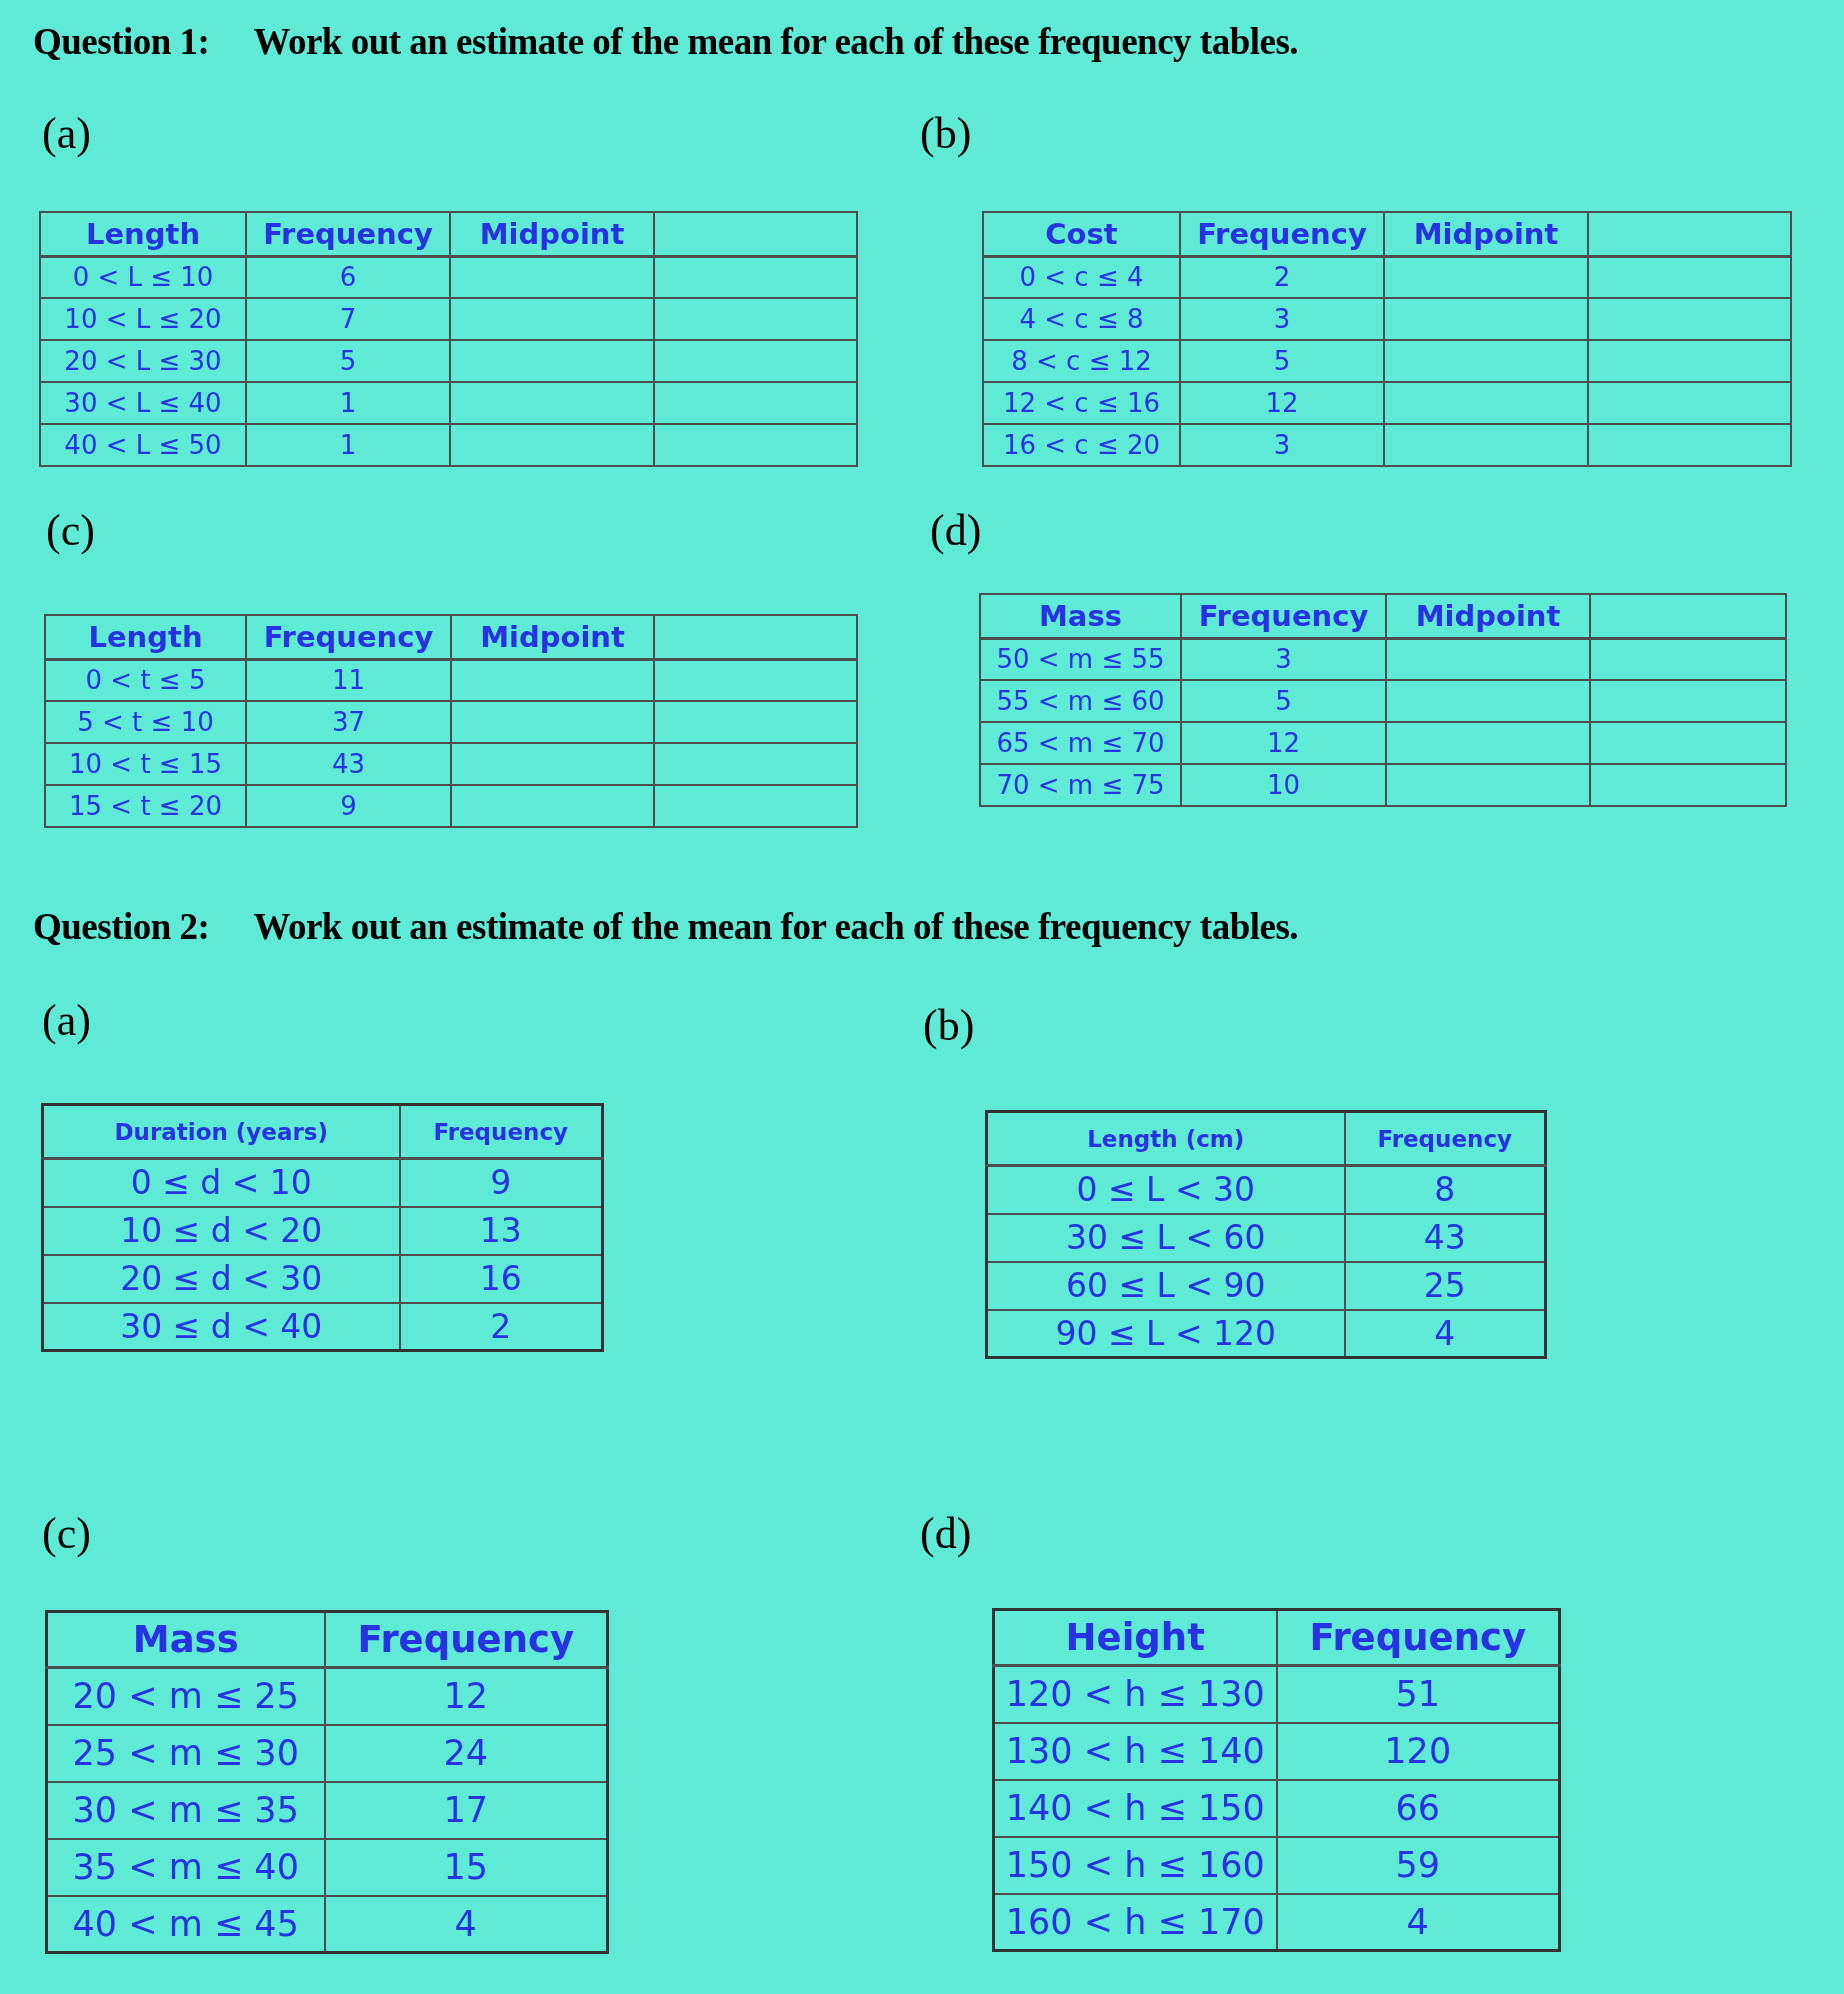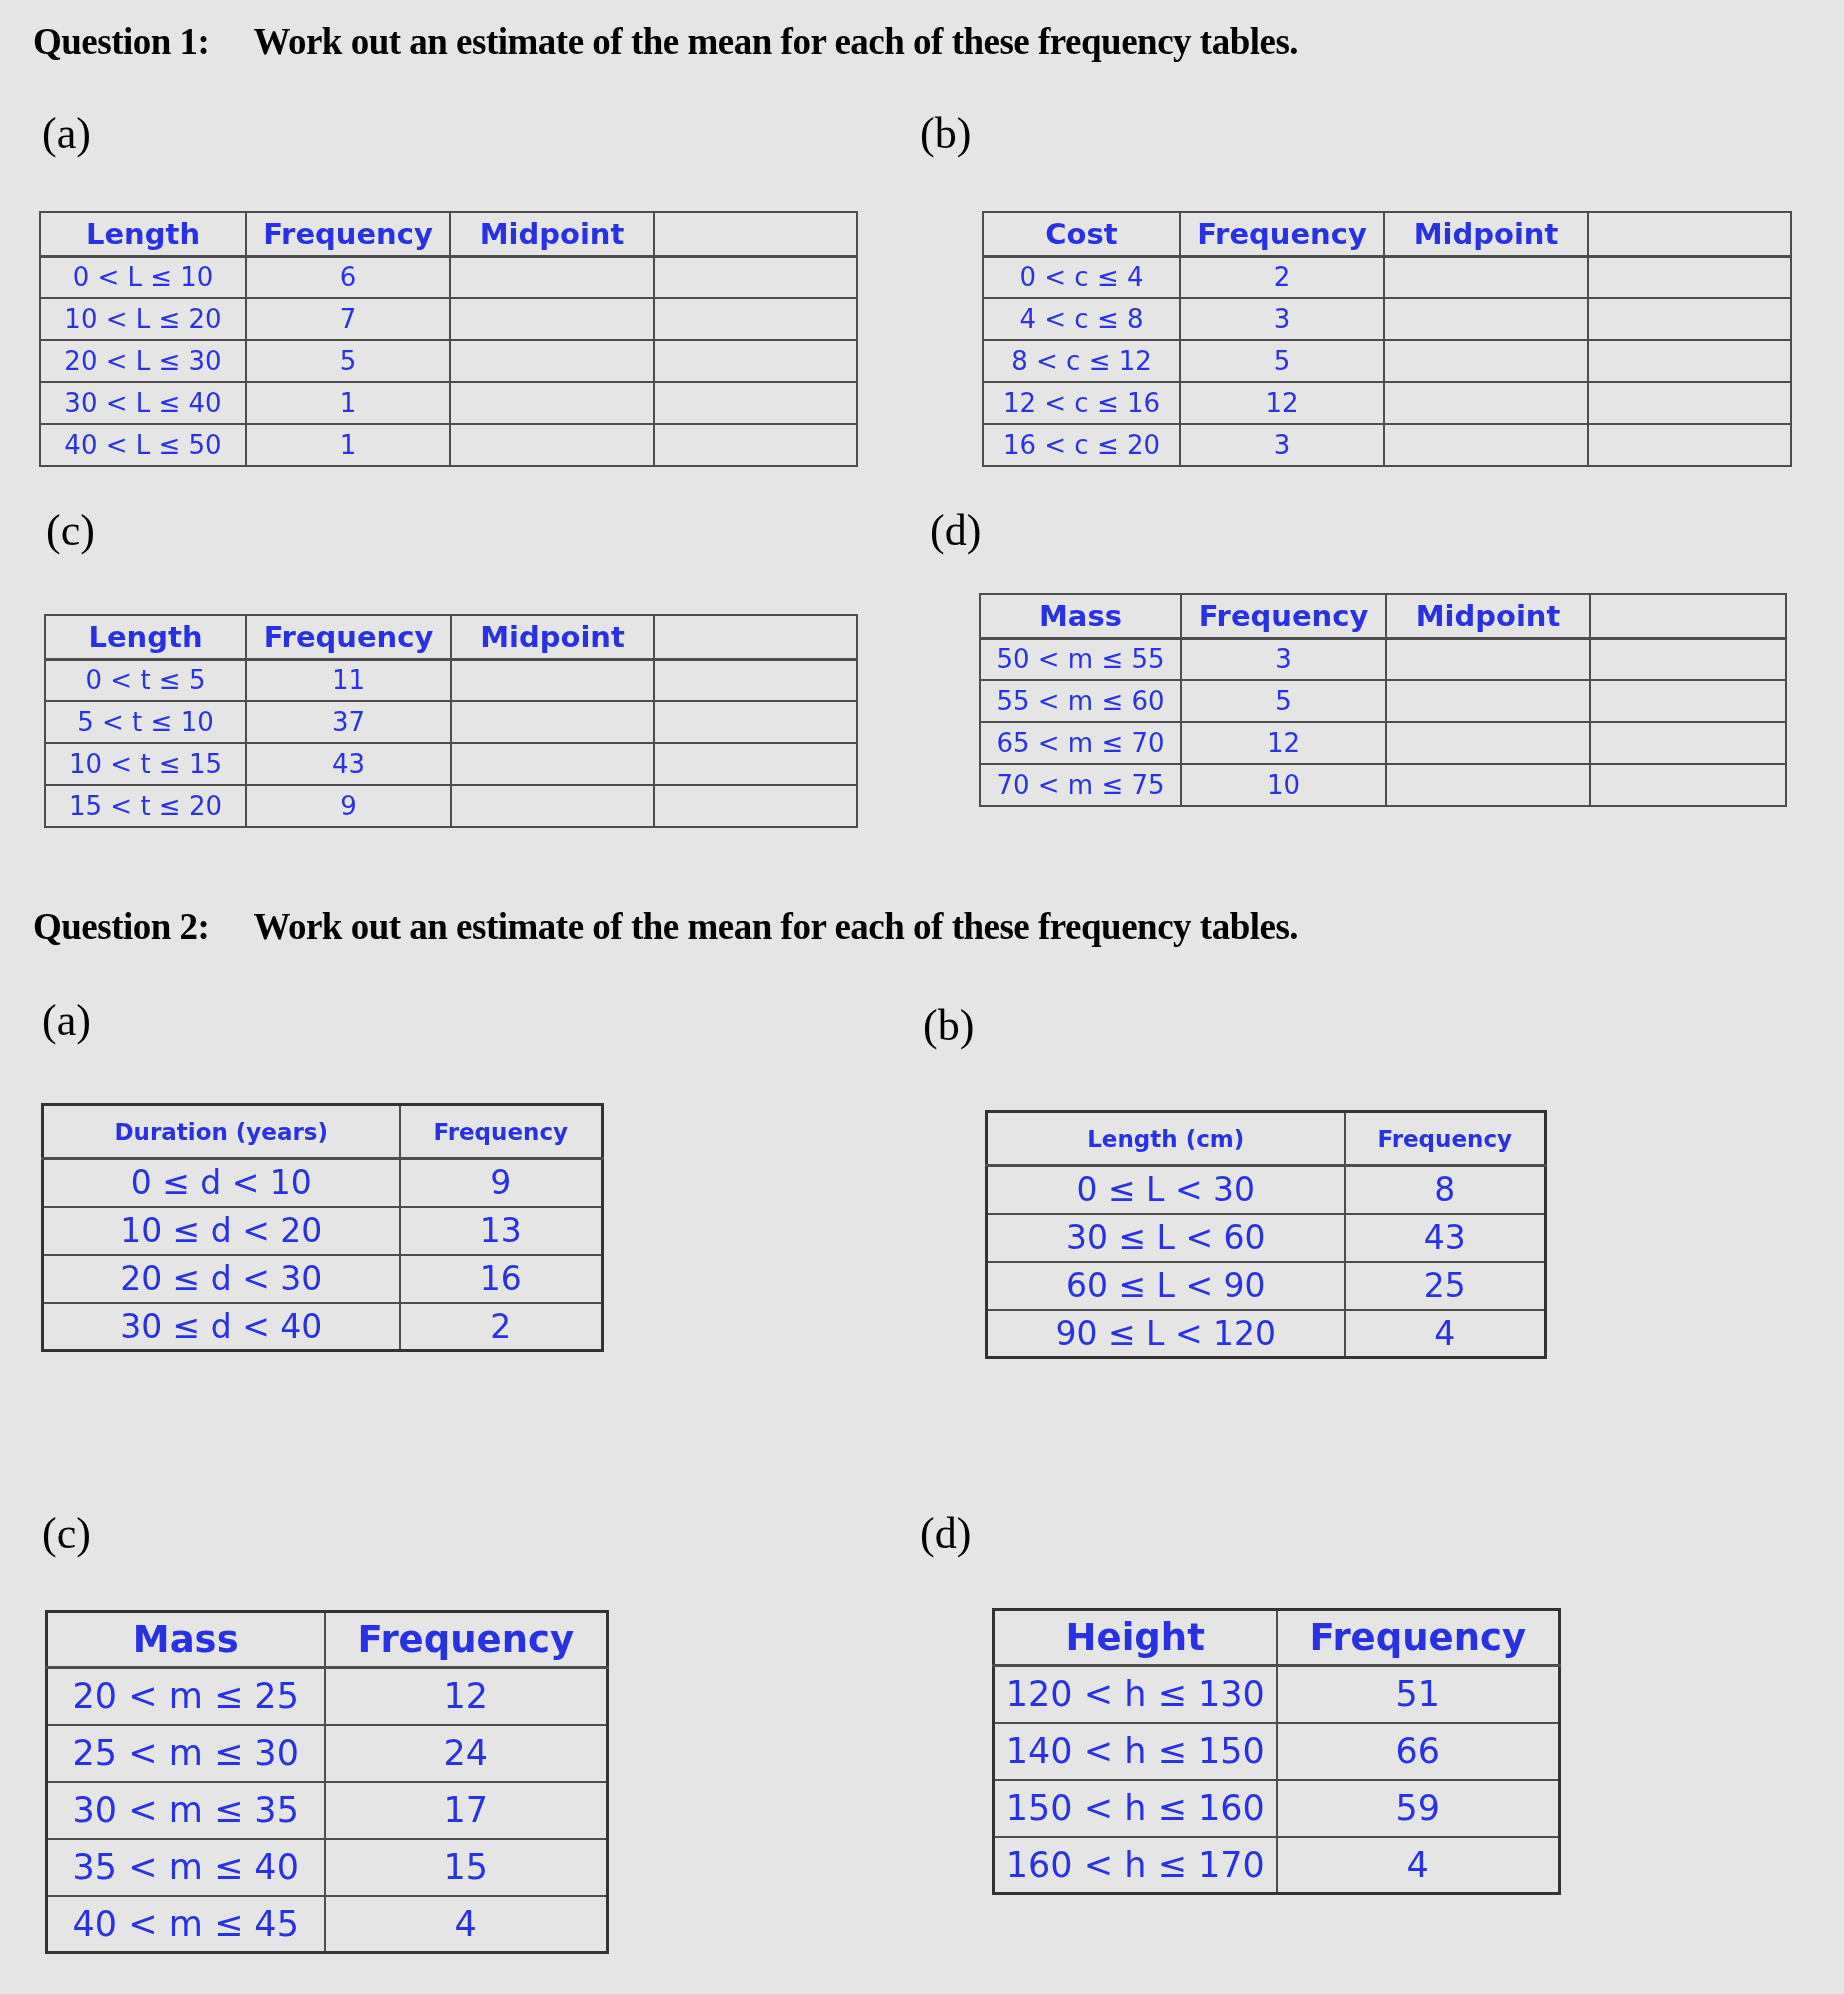--- a/index.html
+++ b/index.html
@@ -7,21 +7,21 @@
     --border:#4d4d4d;
     --border-dark:#333333;
     --ink:#000000;
   }
   *{box-sizing:border-box;margin:0;padding:0;}
   html,body{background:#ffffff;}
   .page{
     position:relative;
     width:1844px;
     height:1994px;
-    background:#e5e5e5;
+    background:#5eead4;
     font-family:"Liberation Serif", serif;
     color:var(--ink);
     overflow:hidden;
   }
   .q-heading{
     position:absolute;
     left:33px;
     white-space:nowrap;
     font-size:37px;
     font-weight:600;
@@ -374,20 +374,24 @@
         <th>Height</th>
         <th>Frequency</th>
       </tr>
     </thead>
     <tbody>
         <tr>
           <td>120 &lt; h ≤ 130</td>
           <td>51</td>
         </tr>
         <tr>
+          <td>130 &lt; h ≤ 140</td>
+          <td>120</td>
+        </tr>
+        <tr>
           <td>140 &lt; h ≤ 150</td>
           <td>66</td>
         </tr>
         <tr>
           <td>150 &lt; h ≤ 160</td>
           <td>59</td>
         </tr>
         <tr>
           <td>160 &lt; h ≤ 170</td>
           <td>4</td>

